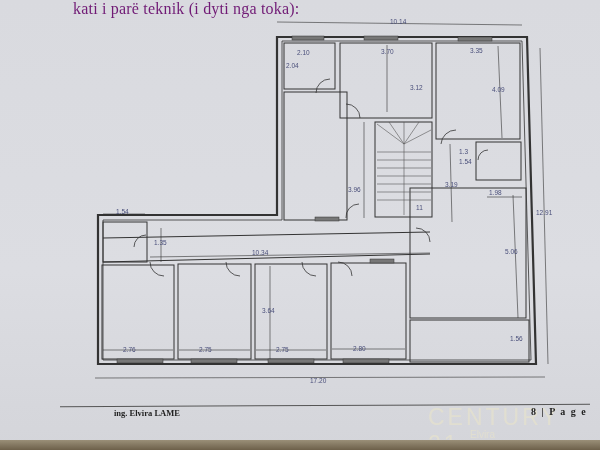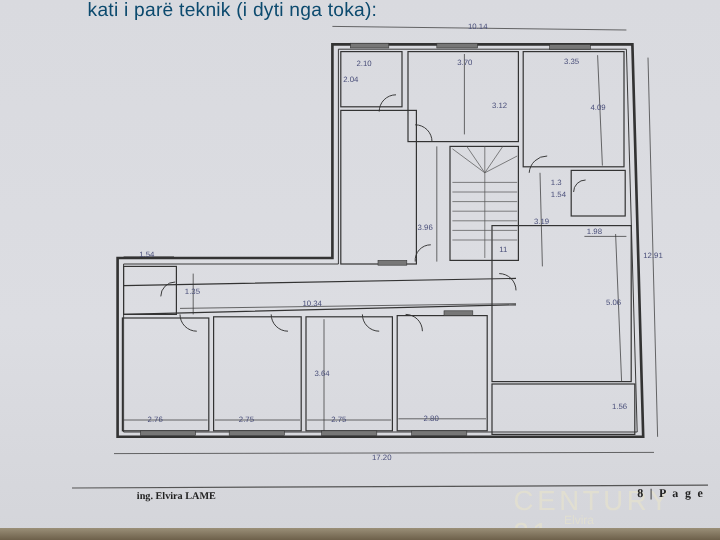--- a/index.html
+++ b/index.html
@@ -2,22 +2,22 @@
 <html><head>
 <meta charset="utf-8">
 <style>
   html, body { margin:0; padding:0; }
   body {
     width:600px; height:450px; overflow:hidden; position:relative;
     background: linear-gradient(180deg, #d9dadf 0%, #dcdde2 60%, #d4d5da 100%);
     font-family: "Liberation Serif", serif;
   }
   .title {
-    position:absolute; left:73px; top:0px; font-size:16px; color:#0c4a6e;
-    font-family:Liberation Sans, sans-serif; letter-spacing:0.2px;
+    position:absolute; left:73px; top:0px; font-size:16px; color:#701a75;
+    font-family:Liberation Serif, serif; letter-spacing:0.2px;
   }
   svg.plan { position:absolute; left:0; top:0; }
   .dim { font-family:"Liberation Sans", sans-serif; font-size:6.5px; fill:#4a4f7a; }
   .footer-line { position:absolute; left:60px; top:405px; width:530px; height:1px; background:#555; transform:rotate(-0.25deg); }
   .author { position:absolute; left:66px; top:408px; font-size:8.5px; font-weight:bold; color:#222; font-family:"Liberation Serif", serif;padding-left:48px; }
   .page-num { position:absolute; left:531px; top:406px; font-size:10px; font-weight:bold; color:#222; letter-spacing:1.5px; font-family:"Liberation Serif", serif;text-align:right; }
   .wm-brand { position:absolute; left:428px; top:404px; font-size:23px; letter-spacing:3px; color:rgba(235,230,200,0.55); font-family:"Liberation Sans", sans-serif; }
   .wm-sub { position:absolute; left:470px; top:429px; font-size:10px; color:rgba(235,230,200,0.55); font-family:"Liberation Sans", sans-serif; }
   .table-edge { position:absolute; left:0; top:440px; width:600px; height:10px; background:linear-gradient(180deg,#9a8f78,#6d604a); }
 </style>

